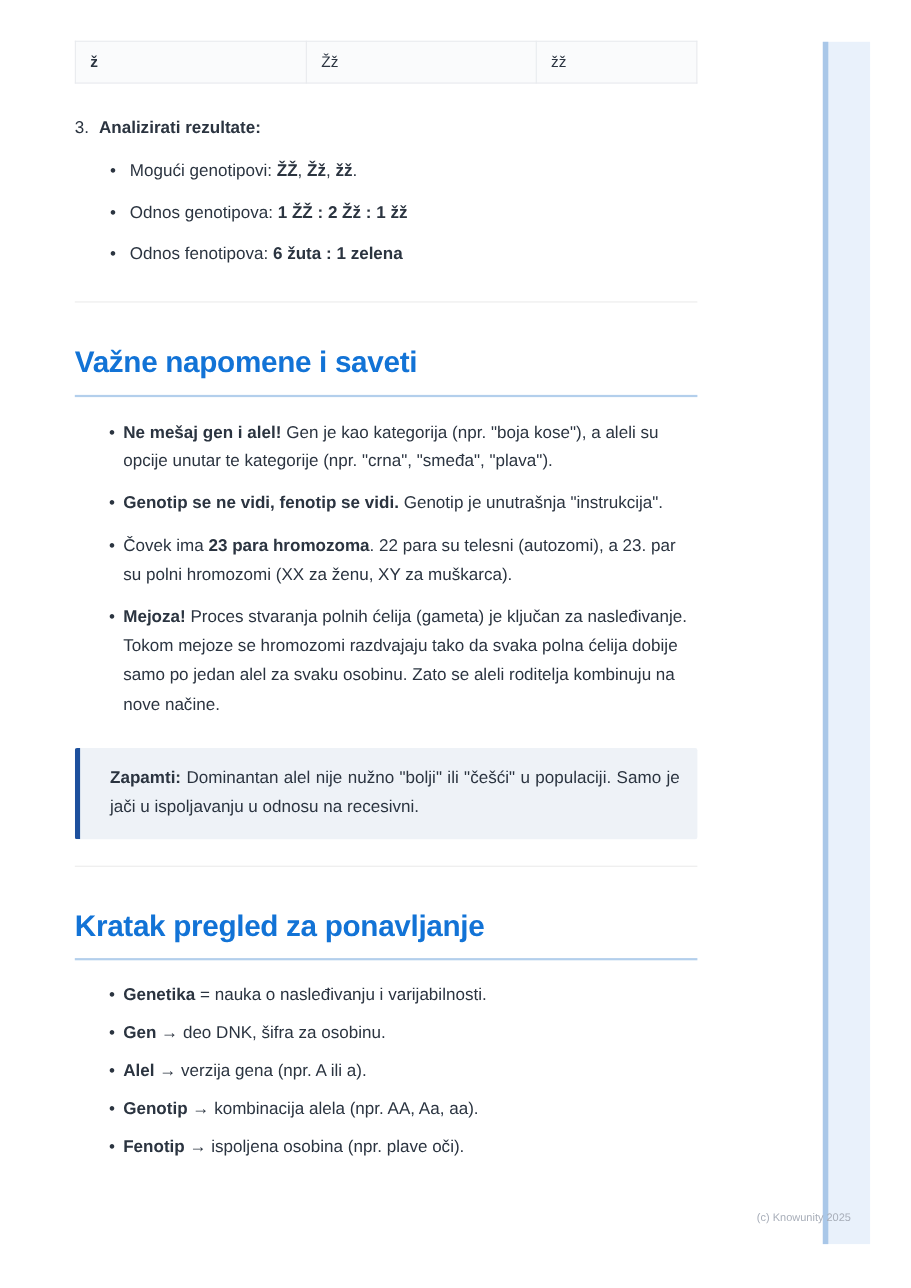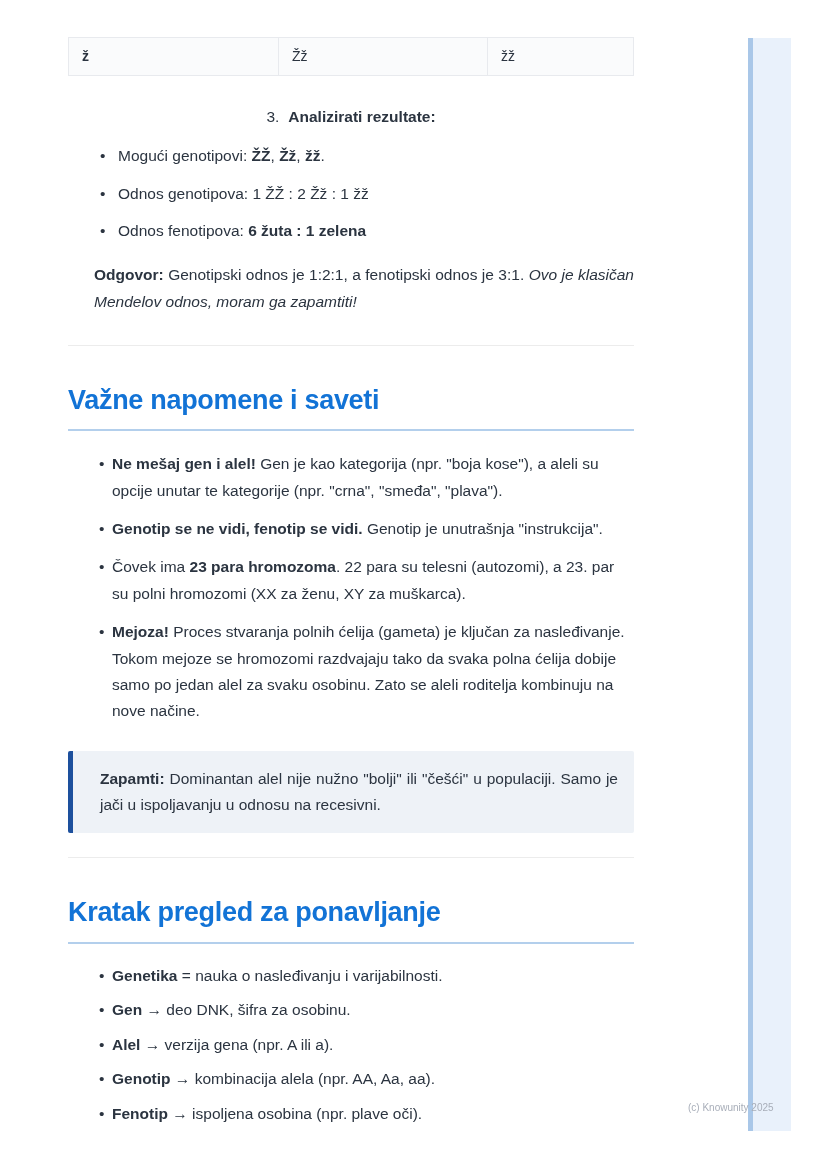--- a/index.html
+++ b/index.html
@@ -17,21 +17,21 @@
   }
   
   table.punnett { border-collapse:collapse; width:100%; margin-top:37px; table-layout:fixed; }
   table.punnett td {
     border:1px solid #e8eaee; background:#fafbfc;
     padding:8px 13px; font-size:14px; line-height:1.5; color:#2b3440;
   }
   table.punnett td.rowhead { font-weight:700; width:32.4%; }
   table.punnett td.c2 { width:32.2%; }
   
-  .ol-item { margin-top:28px;text-align:center; }
+  .ol-item { margin-top:28px; }
   .ol-num { margin-right:9px; }
   .ol-title { font-weight:700; }
   
   ul.bullets { list-style:none; margin:16px 0 0 31px; padding:0; }
   ul.bullets li { position:relative; padding-left:13px; margin:0 0 12px 0; }
   ul.bullets li::before { content:"\2022"; position:absolute; left:0; top:0; }
   ul.bullets.nested { margin-left:32px; margin-top:13px; }
   ul.bullets.nested li { padding-left:18px; margin-bottom:11px; }
   ul.bullets.tight li { margin-bottom:9px; line-height:1.65; }
   
@@ -80,25 +80,24 @@
       </tr>
     </tbody>
   </table>
 
   <div class="ol-item">
     <span class="ol-num">3.</span><span class="ol-title">Analizirati rezultate:</span>
   </div>
 
   <ul class="bullets nested">
     <li><span>Mogući genotipovi: </span><span style="font-weight: 700;">ŽŽ</span><span>, </span><span style="font-weight: 700;">Žž</span><span>, </span><span style="font-weight: 700;">žž</span><span>.</span></li>
-    <li><span>Odnos genotipova: </span><span style="font-weight: 400; text-align: right;">1 ŽŽ : 2 Žž : 1 žž</span></li>
+    <li><span>Odnos genotipova: </span><span style="font-weight: 700; text-align: right;">1 ŽŽ : 2 Žž : 1 žž</span></li>
     <li><span>Odnos fenotipova: </span><span style="font-weight: 700;">6 žuta : 1 zelena</span></li>
   </ul>
 
-  <p class="answer"><span style="font-weight: 700;">Odgovor:</span><span> Genotipski odnos je 1:2:1, a fenotipski odnos je 3:1. </span><span style="font-style: italic;">Ovo je klasičan Mendelov odnos, moram ga zapamtiti!</span></p>
 
   <hr class="rule">
 
   <h1 class="section">Važne napomene i saveti</h1>
 
   <ul class="bullets" style="margin-top:20px;">
     <li><span style="font-weight: 700;">Ne mešaj gen i alel!</span><span> Gen je kao kategorija (npr. "boja kose"), a aleli su opcije unutar te kategorije (npr. "crna", "smeđa", "plava").</span></li>
     <li><span style="font-weight: 700;">Genotip se ne vidi, fenotip se vidi.</span><span> Genotip je unutrašnja "instrukcija".</span></li>
     <li><span>Čovek ima </span><span style="font-weight: 700;">23 para hromozoma</span><span>. 22 para su telesni (autozomi), a 23. par su polni hromozomi (XX za ženu, XY za muškarca).</span></li>
     <li><span style="font-weight: 700;">Mejoza!</span><span> Proces stvaranja polnih ćelija (gameta) je ključan za nasleđivanje. Tokom mejoze se hromozomi razdvajaju tako da svaka polna ćelija dobije samo po jedan alel za svaku osobinu. Zato se aleli roditelja kombinuju na nove načine.</span></li>

